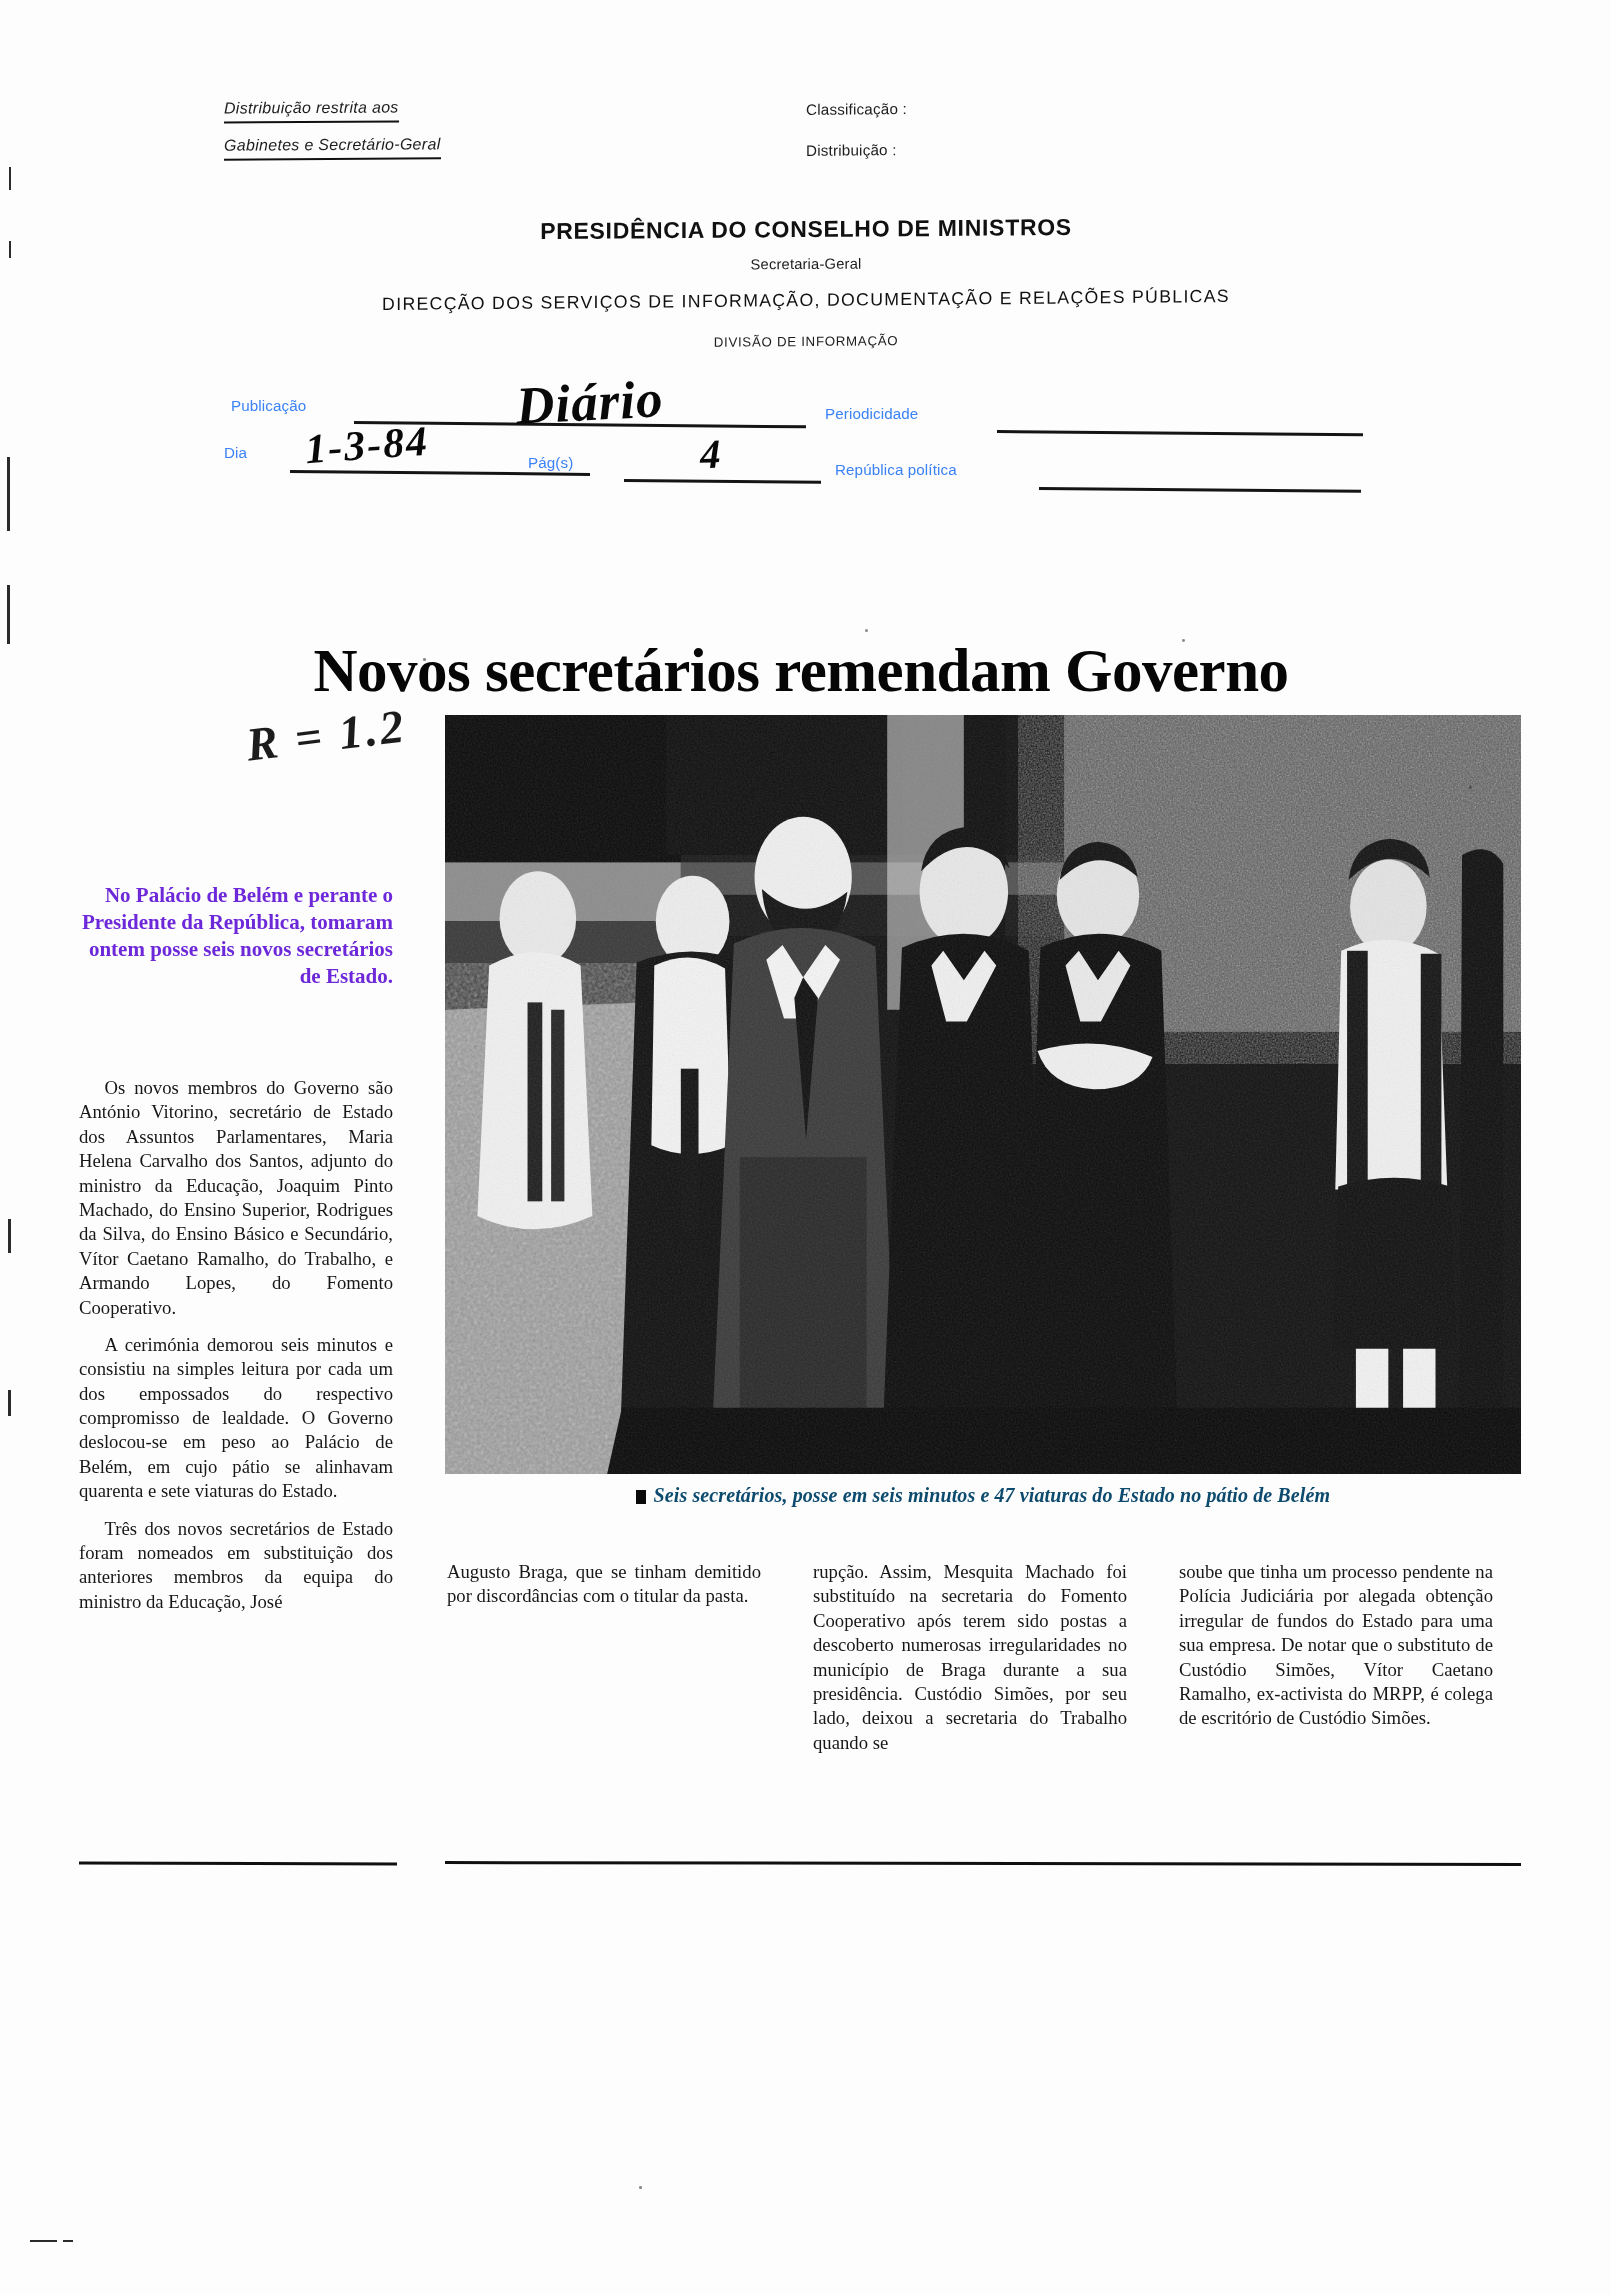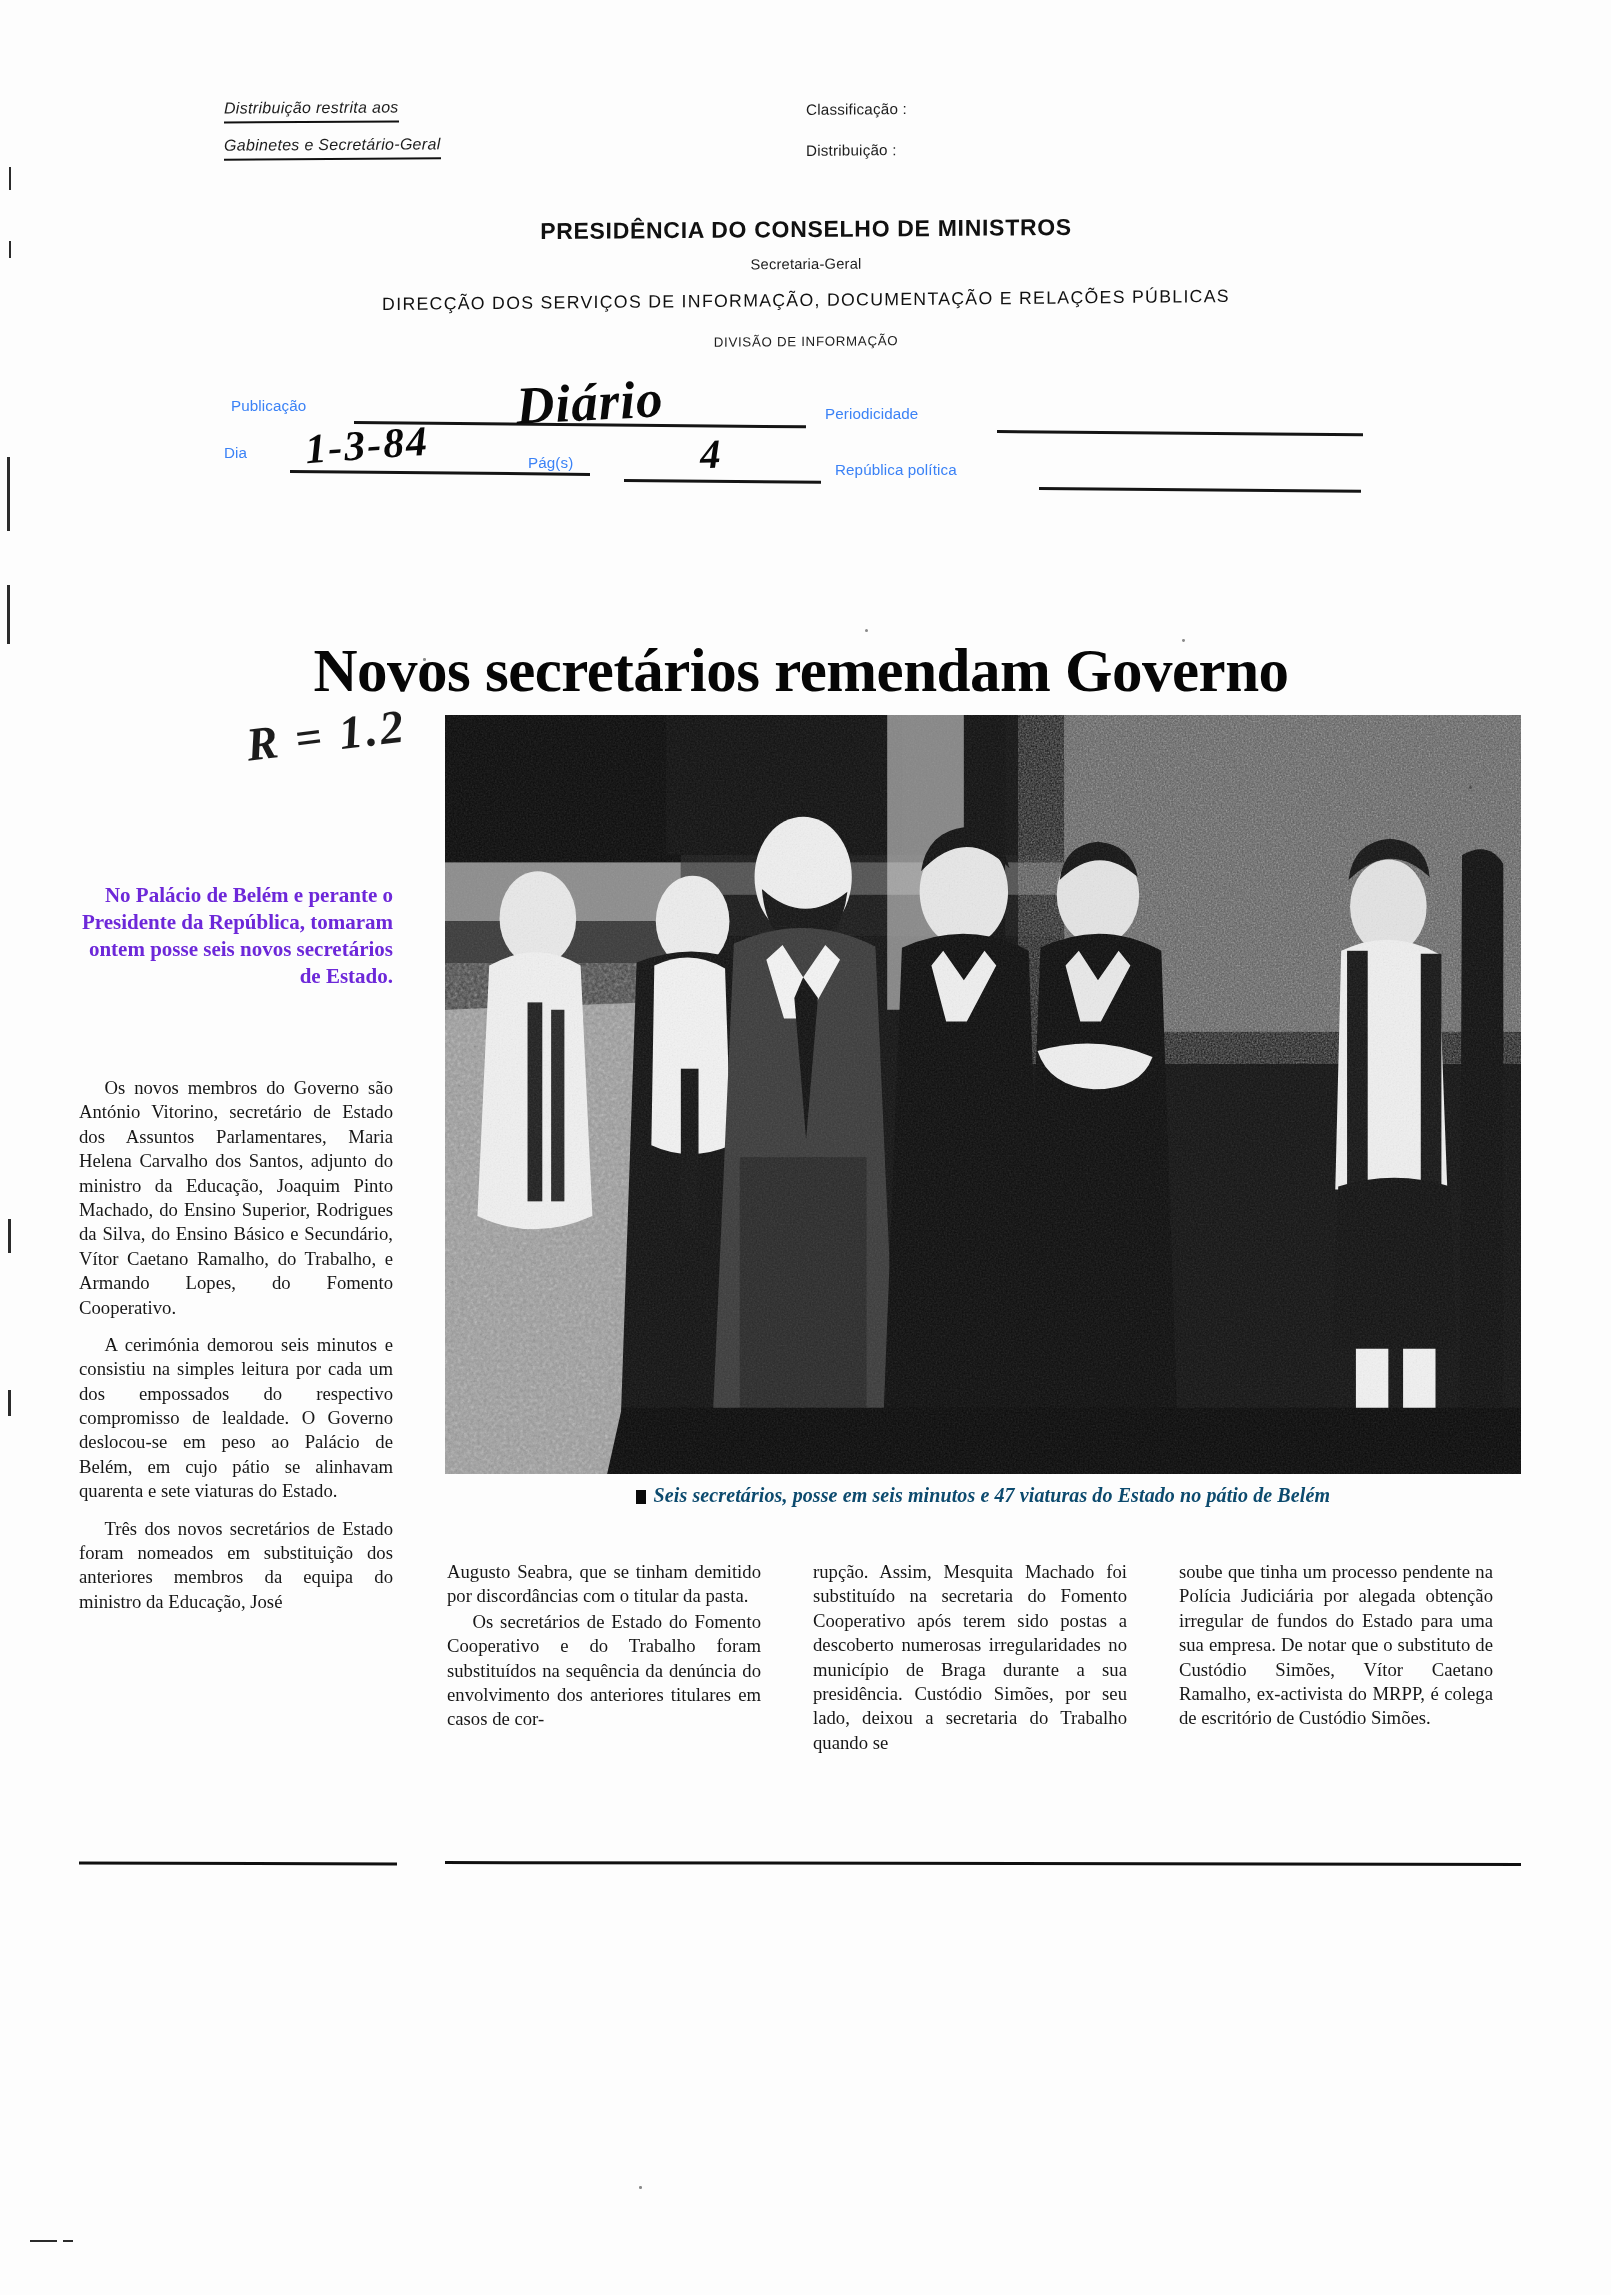--- a/index.html
+++ b/index.html
@@ -483,22 +483,21 @@
 
       <rect x="0" y="0" width="730" height="515" filter="url(#grain)" opacity="0.28"></rect>
     </svg>
   </div>
 
   <div class="photo-caption">
     <span class="caption-bullet"></span><span>Seis secretários, posse em seis minutos e 47 viaturas do Estado no pátio de Belém</span>
   </div>
 
   <div class="colbody col2">
-    <p>Augusto Seabra, que se tinham demitido por discordâncias com o titular da pasta.</p>
-    <p>Os secretários de Estado do Fomento Cooperativo e do Trabalho foram substituídos na sequência da denúncia do envolvimento dos anteriores titulares em casos de cor-</p>
+    <p>Augusto Braga, que se tinham demitido por discordâncias com o titular da pasta.</p>
   </div>
 
   <div class="colbody col3">
     <p>rupção. Assim, Mesquita Machado foi substituído na secretaria do Fomento Cooperativo após terem sido postas a descoberto numerosas irregularidades no município de Braga durante a sua presidência. Custódio Simões, por seu lado, deixou a secretaria do Trabalho quando se</p>
   </div>
 
   <div class="colbody col4">
     <p>soube que tinha um processo pendente na Polícia Judiciária por alegada obtenção irregular de fundos do Estado para uma sua empresa. De notar que o substituto de Custódio Simões, Vítor Caetano Ramalho, ex-activista do MRPP, é colega de escritório de Custódio Simões.</p>
   </div>
 

